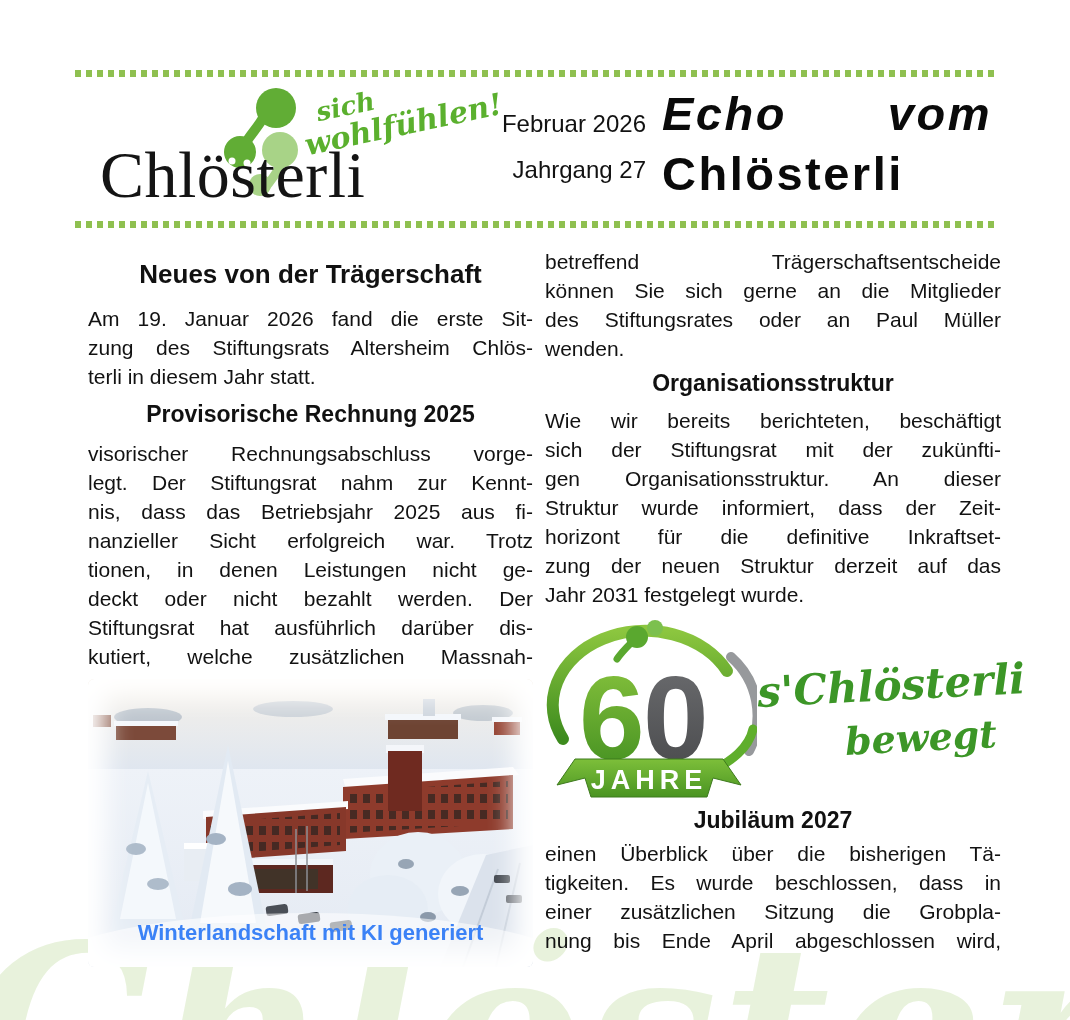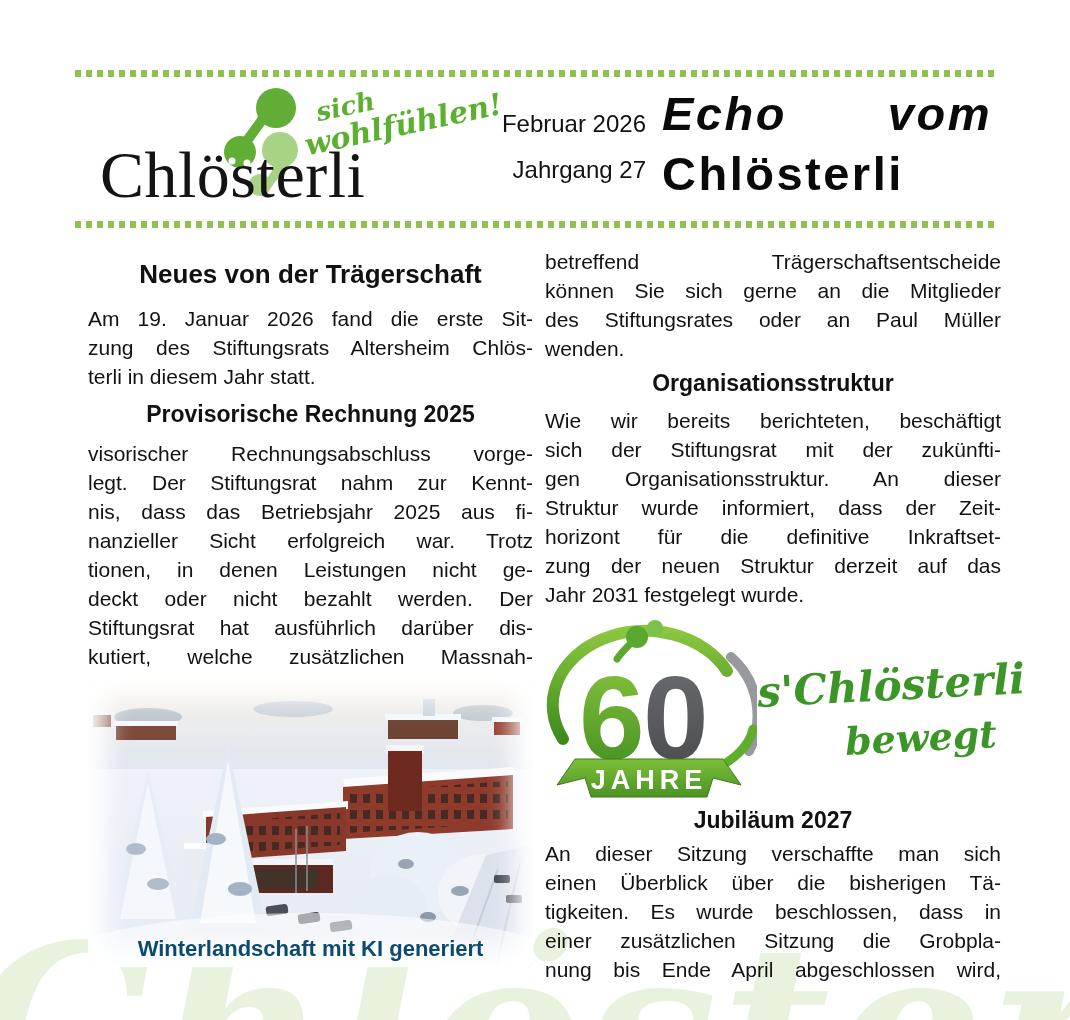--- a/index.html
+++ b/index.html
@@ -59,22 +59,22 @@
   .jline.last-left{text-align-last:left;}
   
   .photo{
     position:relative; width:445px; height:288px; margin:8px 0 0 0;
     border-radius:6px; overflow:hidden;
     box-shadow:inset 0 0 24px 16px #ffffff;
   }
   .photo svg{display:block;}
   .photo .fade{position:absolute; inset:0; box-shadow:inset 0 0 26px 18px #fff; border-radius:6px; pointer-events:none;}
   .caption{
-    position:absolute; left:0; bottom:5px; width:100%; text-align:center;
-    font-size:22px; font-weight:bold; color:#0c4a6e;
+    position:absolute; left:0; bottom:21px; width:100%; text-align:center;
+    font-size:22px; font-weight:bold; color:#3b82f6;
   }
   
   .logo60{position:relative; width:456px; height:192px; margin-top:4px; background:#fff;}
   .script60{
     position:absolute; color:#3c9627; font-family:"DejaVu Serif", serif;
     font-style:italic; font-weight:bold; transform:rotate(-3deg); line-height:1;
   }
   .script60.s1{left:212px; top:52px; font-size:42px;}
   .script60.s2{left:300px; top:106px; font-size:38px;}
 </style>
@@ -268,21 +268,20 @@
 
         <polygon points="30,146 178,146 196,172 168,165 162,184 46,184 40,165 12,172" fill="url(#rib)" stroke="#3d7a1d" stroke-width="1"></polygon>
         <text x="104" y="176" text-anchor="middle" font-family="Liberation Sans, sans-serif" font-size="27" font-weight="bold" fill="#ffffff" letter-spacing="5">JAHRE</text>
       </svg>
       <div class="script60 s1">s'Chlösterli</div>
       <div class="script60 s2">bewegt</div>
     </div>
 
     <h2 class="jub">Jubiläum 2027</h2>
     <div class="para">
-        <div class="jline">An dieser Sitzung verschaffte man sich</div>
         <div class="jline">einen Überblick über die bisherigen Tä-</div>
         <div class="jline">tigkeiten. Es wurde beschlossen, dass in</div>
         <div class="jline">einer zusätzlichen Sitzung die Grobpla-</div>
         <div class="jline">nung bis Ende April abgeschlossen wird,</div>
       </div>
   </section>
 
 </div>
 
 </body></html>

